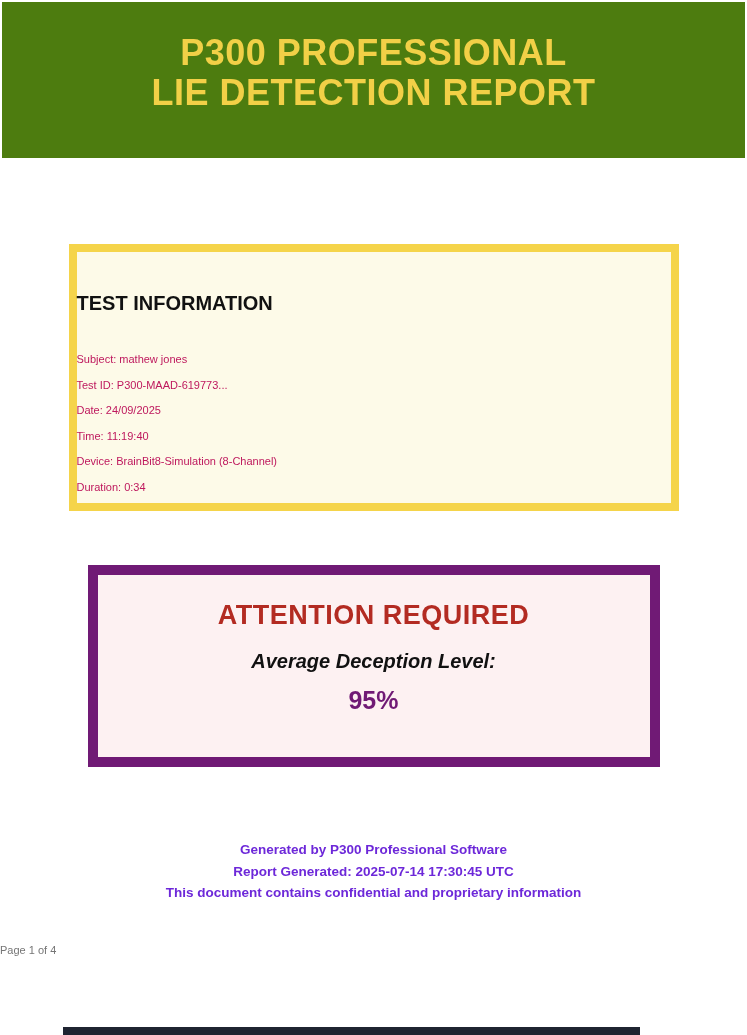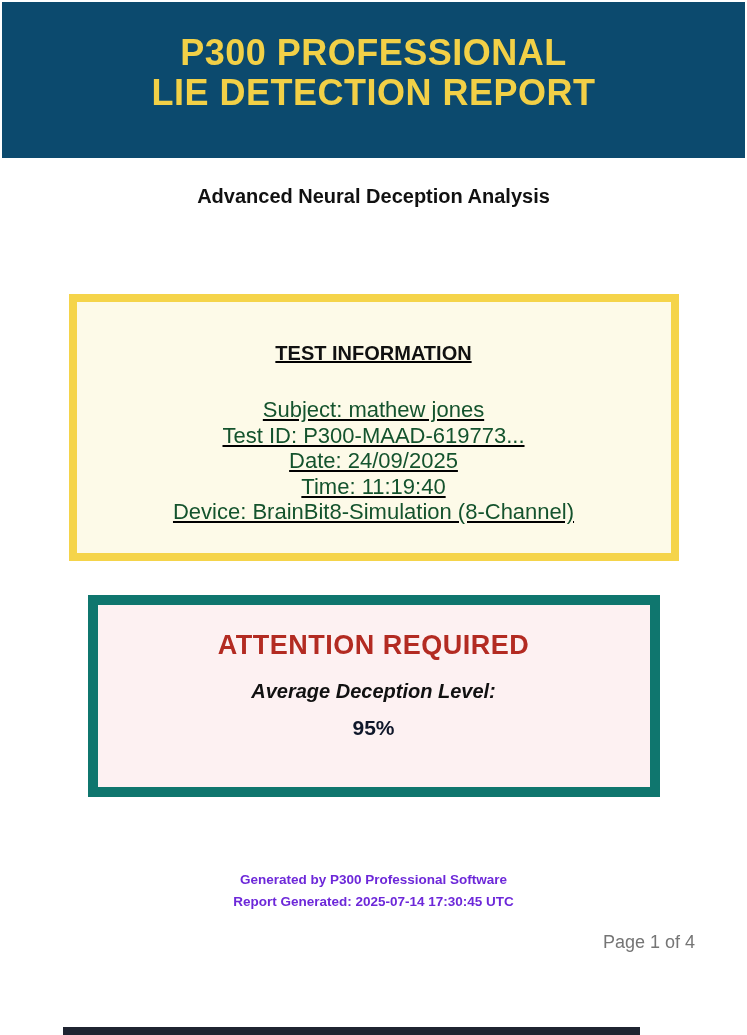--- a/index.html
+++ b/index.html
@@ -9,21 +9,21 @@
     font-family: "Liberation Sans", sans-serif;
     position: relative;
     overflow: hidden;
   }
   .page { width: 747px; height: 1035px; position: relative; }
 
   
   .report-header {
     margin: 2px 2px 0 2px;
     height: 156px;
-    background: #0c4a6e;
+    background: #4d7c0f;
     display: flex;
     align-items: center;
     justify-content: center;
     padding-bottom: 14px;
     box-sizing: border-box;
   }
   .report-title {
     margin: 0;
     color: #f2d047;
     font-size: 36px;
@@ -43,85 +43,84 @@
   }
 
   
   .info-box {
     box-sizing: border-box;
     width: 610px;
     height: 267px;
     margin: 86px auto 0 auto;
     border: 8px solid #f5d44a;
     background: #fdfae8;
-    text-align: center;
-    text-decoration: underline;
+    text-align: left;
   }
   .info-title {
     margin: 40px 0 0 0;
     font-size: 20px;
     font-weight: bold;
     color: #111111;
   }
   .info-lines { margin-top: 32px; }
   .info-line {
     margin: 0;
-    font-size: 22px;
+    font-size: 11px;
     line-height: 25.5px;
-    color: #14532d;
+    color: #be185d;
   }
 
   
   .alert-box {
     box-sizing: border-box;
     width: 572px;
     height: 202px;
-    margin: 34px auto 0 auto;
-    border: 10px solid #0f766e;
+    margin: 54px auto 0 auto;
+    border: 10px solid #701a75;
     background: #fdf1f2;
     text-align: center;
   }
   .alert-title {
     margin: 25px 0 0 0;
     font-size: 27px;
     font-weight: bold;
     color: #b32b22;
     letter-spacing: 0.5px;
   }
   .alert-label {
     margin: 19px 0 0 0;
     font-size: 20px;
     font-weight: bold;
     color: #111111;
     font-style: italic;
   }
   .alert-value {
     margin: 13px 0 0 0;
-    font-size: 21px;
+    font-size: 25px;
     font-weight: bold;
-    color: #0f172a;
+    color: #701a75;
   }
 
   
   .report-footer {
     margin-top: 72px;
     text-align: center;
   }
   .footer-line {
     margin: 0;
     font-size: 13.5px;
     line-height: 21.5px;
     font-weight: bold;
     color: #6d28d9;
   }
   .page-number {
-    margin-top: 20px;
-    text-align: right;
+    margin-top: 40px;
+    text-align: left;
     padding-right: 52px;
-    font-size: 18px;
+    font-size: 11px;
     color: #757575;
   }
 
   
   .bottom-bar {
     position: absolute;
     left: 63px;
     bottom: 0;
     width: 577px;
     height: 10px;
@@ -133,41 +132,42 @@
 
 <div class="page">
 
   <header class="report-header">
     <h1 class="report-title">
       <span>P300 PROFESSIONAL</span><br>
       <span>LIE DETECTION REPORT</span>
     </h1>
   </header>
 
-  <div class="subtitle">Advanced Neural Deception Analysis</div>
 
   <section class="info-box">
     <h2 class="info-title">TEST INFORMATION</h2>
     <div class="info-lines">
       <p class="info-line">Subject: mathew jones</p>
       <p class="info-line">Test ID: P300-MAAD-619773...</p>
       <p class="info-line">Date: 24/09/2025</p>
       <p class="info-line">Time: 11:19:40</p>
       <p class="info-line">Device: BrainBit8-Simulation (8-Channel)</p>
+      <p class="info-line">Duration: 0:34</p>
     </div>
   </section>
 
   <section class="alert-box">
     <h2 class="alert-title">ATTENTION REQUIRED</h2>
     <p class="alert-label">Average Deception Level:</p>
     <p class="alert-value">95%</p>
   </section>
 
   <footer class="report-footer">
     <p class="footer-line">Generated by P300 Professional Software</p>
     <p class="footer-line">Report Generated: 2025-07-14 17:30:45 UTC</p>
+    <p class="footer-line">This document contains confidential and proprietary information</p>
   </footer>
 
   <div class="page-number">Page 1 of 4</div>
 
   <div class="bottom-bar"></div>
 
 </div>
 
 </body></html>

